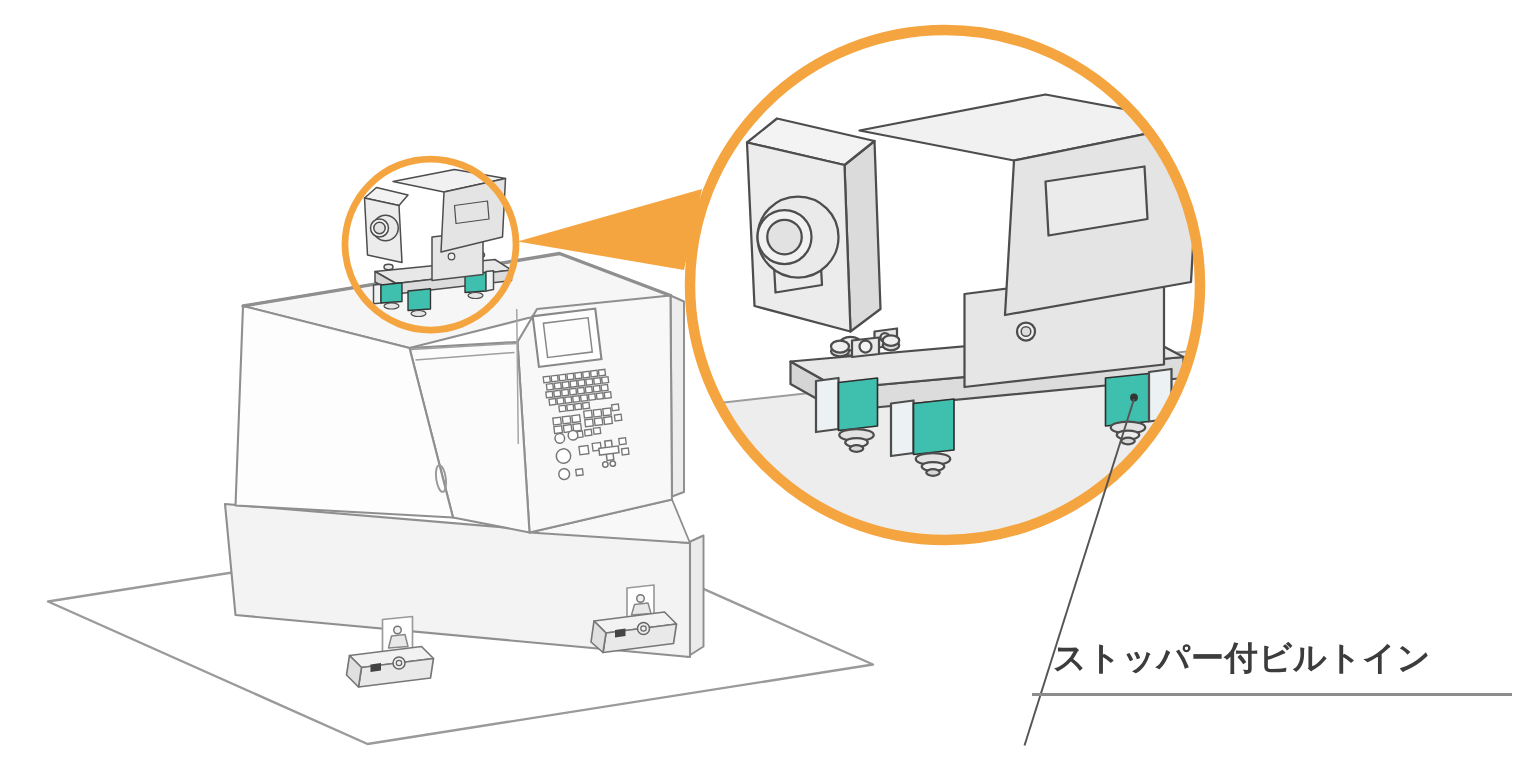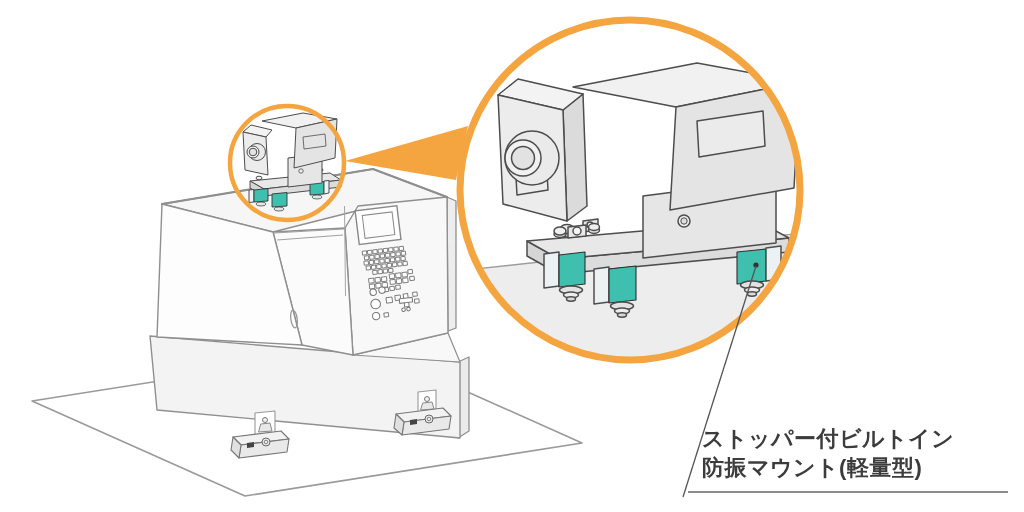--- a/index.html
+++ b/index.html
@@ -254,15 +254,14 @@
       </g>
     </g>
     <circle class="ring" cx="630" cy="190" r="170" stroke-width="7"></circle>
   </g>
 
   <line x1="756" y1="266" x2="683" y2="497" stroke="var(--leader)" stroke-width="1.3"></line>
 </svg>
 
   <div class="caption">
     <div>ストッパー付ビルトイン</div>
-    <div>防振マウント(軽量型)</div>
   </div>
 </div>
 
 </body></html>

